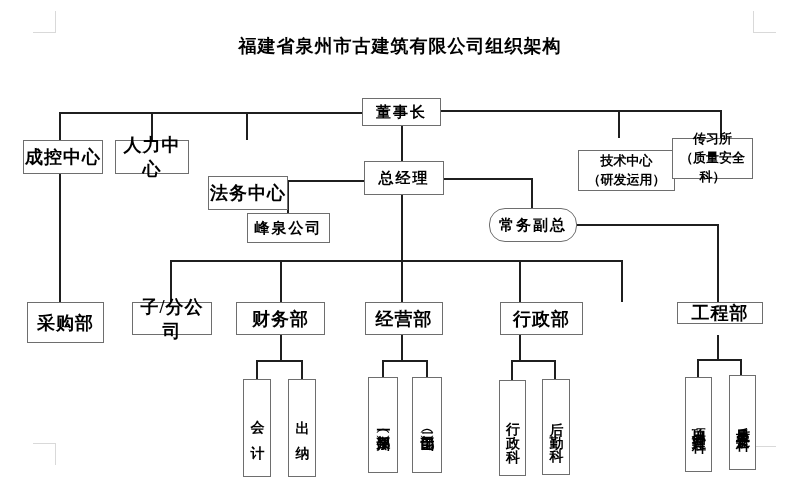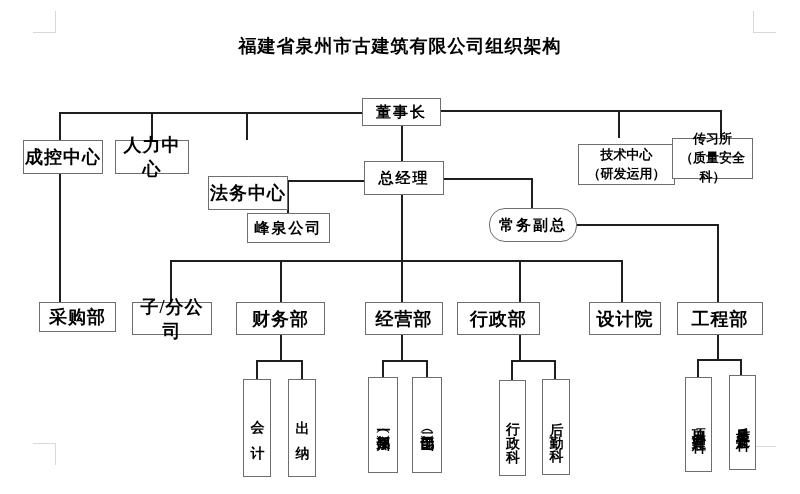--- a/index.html
+++ b/index.html
@@ -121,59 +121,56 @@
 
   <div class="node node-md" style="left:23px;top:140px;width:80px;height:34px;">
     <span>成控中心</span>
   </div>
   <div class="node node-md" style="left:115px;top:140px;width:74px;height:34px;">
     <span>人力中心</span>
   </div>
   <div class="node node-md" style="left:208px;top:140px;width:80px;height:34px;margin-top:36px;">
     <span>法务中心</span>
   </div>
-  <div class="node node-2l" style="left:578px;top:144px;width:97px;height:41px;align-items:center;">
+  <div class="node node-2l" style="left:578px;top:150px;width:97px;height:41px;align-items:center;">
     <span>技术中心</span>
     <span>（研发运用）</span>
   </div>
   <div class="node node-2l" style="left:672px;top:138px;width:81px;height:41px;">
     <span>传习所</span>
     <span>（质量安全科）</span>
   </div>
 
   <div class="node node-lg" style="left:364px;top:161px;width:80px;height:34px;">
     <span>总经理</span>
   </div>
 
   <div class="node node-lg" style="left:247px;top:213px;width:83px;height:30px;">
     <span>峰泉公司</span>
   </div>
   <div class="node node-lg" style="left:489px;top:208px;width:88px;height:34px;border-radius:16px;">
     <span>常务副总</span>
   </div>
 
-  <div class="node node-md" style="left:39px;top:302px;width:77px;height:30px;">
+  <div class="node node-md" style="left:27px;top:302px;width:77px;height:41px;">
     <span>采购部</span>
   </div>
   <div class="node node-md" style="left:132px;top:302px;width:80px;height:33px;">
     <span>子/分公司</span>
   </div>
   <div class="node node-md" style="left:236px;top:302px;width:89px;height:33px;">
     <span>财务部</span>
   </div>
   <div class="node node-md" style="left:365px;top:302px;width:78px;height:33px;">
     <span>经营部</span>
   </div>
-  <div class="node node-md" style="left:457px;top:302px;width:83px;height:33px;">
+  <div class="node node-md" style="left:500px;top:302px;width:83px;height:33px;">
     <span>行政部</span>
   </div>
-  <div class="node node-md" style="left:589px;top:302px;width:72px;height:33px;">
-    <span>设计院</span>
-  </div>
-  <div class="node node-md" style="left:677px;top:302px;width:86px;height:33px;">
+  <div class="node node-md" style="left:677px;top:302px;width:86px;height:22px;">
     <span>工程部</span>
   </div>
 
   <div class="node node-v ls2" style="left:243px;top:379px;width:28px;height:98px;">
     <span>会计</span>
   </div>
   <div class="node node-v ls2" style="left:288px;top:379px;width:28px;height:98px;">
     <span>出纳</span>
   </div>
   <div class="node node-v ls6" style="left:368px;top:377px;width:30px;height:96px;">

